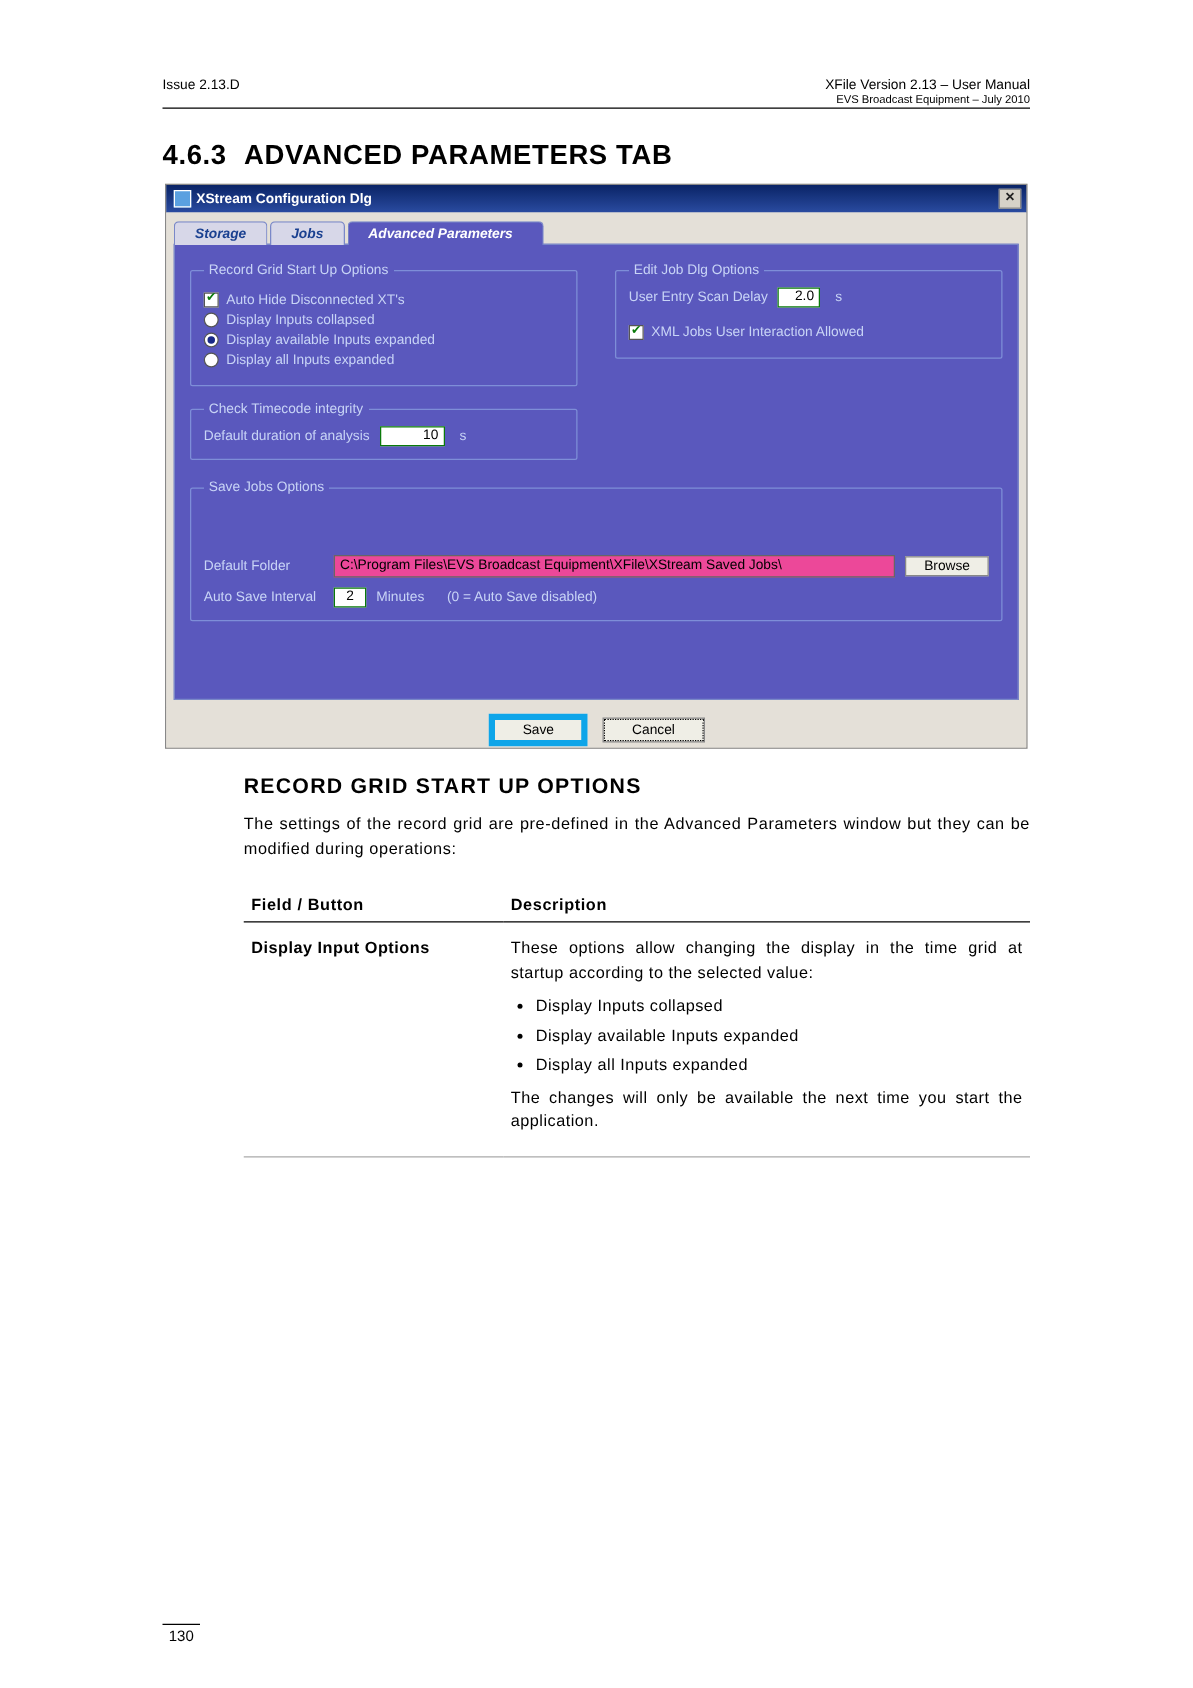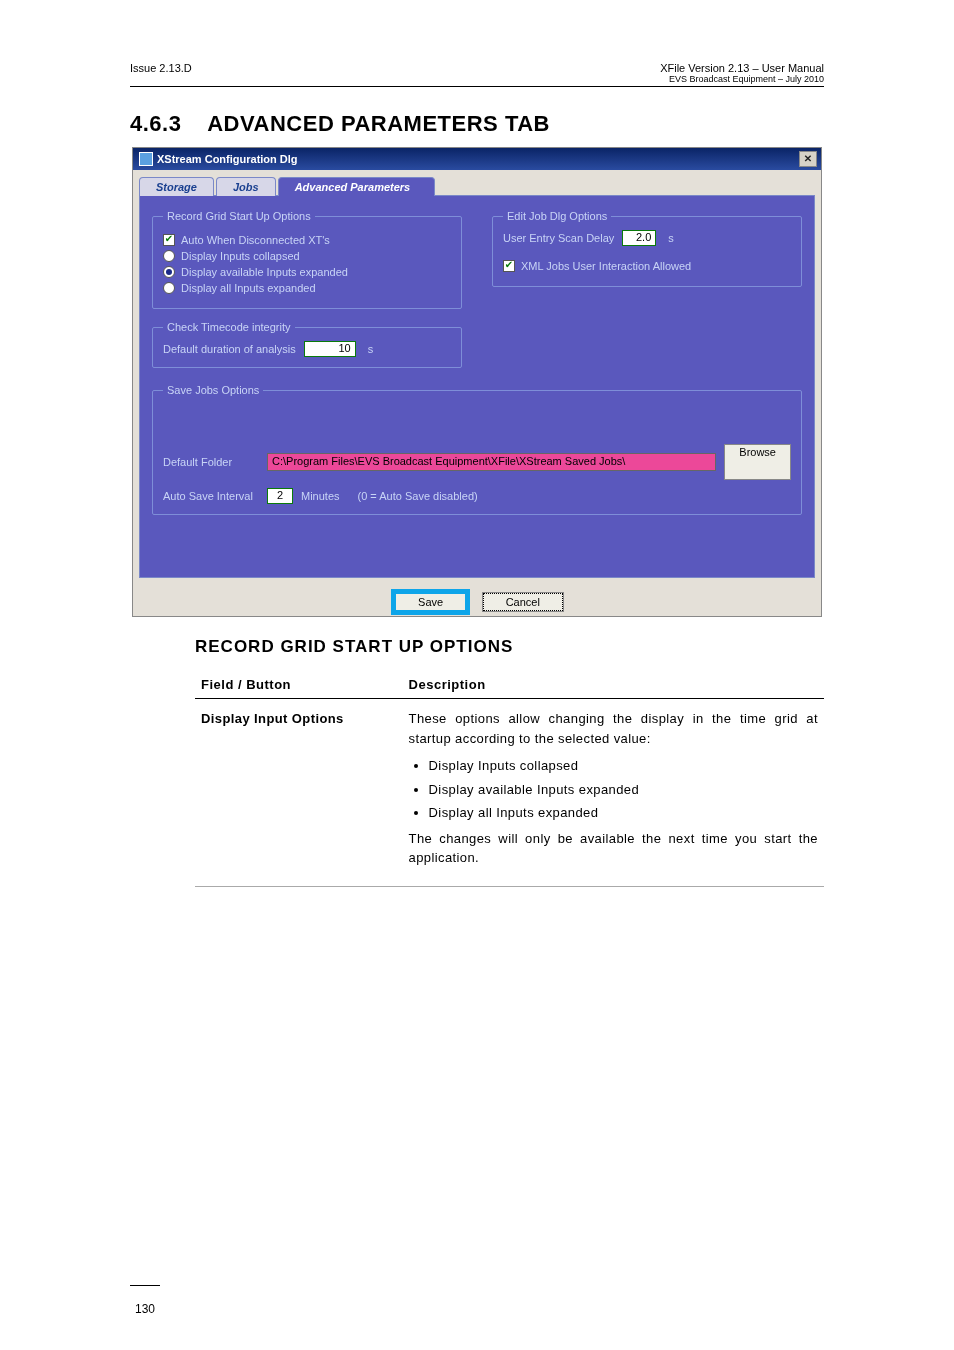--- a/index.html
+++ b/index.html
@@ -27,21 +27,21 @@
   .header-left { font-size: 11px; }
   .header-right { text-align: right; font-size: 11px; }
   .header-right-main { }
   .header-right-sub { font-size: 9px; }
   h1.section-title {
     font-size: 22px;
     font-weight: bold;
     letter-spacing: 0.5px;
     margin: 10px 0 10px 0;
   }
-  h1.section-title .num { margin-right: 20px; }
+  h1.section-title .num { margin-right: 8px; }
 
   
   .dlg {
     width: 690px;
     margin: 0 auto;
     border: 1px solid #888;
     background: #e4e0d8;
     padding: 0;
   }
   .dlg-titlebar {
@@ -136,21 +136,21 @@
   }
   .unit { margin-left:4px; }
   .inline-row { display:flex; align-items:center; gap:8px; flex-wrap:wrap; }
   .long-input {
     background:#ec4899; color:#000; border:1px solid #666;
     height:18px; font-size:11px; padding:1px 4px;
     flex:1; min-width:380px;
   }
   .browse-btn {
     background:#efeee6; color:#000; border:1px solid #888;
-    font-size:11px; padding:1px 14px; height:36px;
+    font-size:11px; padding:1px 14px; height:16px;
   }
   .footer-buttons {
     text-align:center;
     padding: 8px 0 6px 0;
     background:#e4e0d8;
   }
   .std-btn {
     border:5px solid #0ea5e9;
     background:#efeee6;
     font-size:11px;
@@ -207,21 +207,21 @@
   }
   ul.bullets li { margin: 4px 0; }
   .desc-para { margin: 0 0 8px 0; text-align:justify; }
 
   .page-number {
     position: absolute;
     left: 130px;
     bottom: 34px;
     font-size: 12px;
     border-top:1px solid #000;
-    padding-top:16px;
+    padding-top:2px;
     width:30px;
     text-align:center;
   }
   .page-wrap { position:relative; min-height:1350px; }
 </style>
 </head>
 <body>
 
 <div class="page-wrap">
 <div class="page">
@@ -253,21 +253,21 @@
         <div class="tab">Jobs</div>
         <div class="tab active">Advanced Parameters</div>
       </div>
       <div class="tab-panel">
         <div class="cols">
           <div style="flex:1;">
             <fieldset class="group">
               <legend>Record Grid Start Up Options</legend>
               <div class="check-line">
                 <span class="chk sel"></span>
-                <span>Auto When Disconnected XT's</span>
+                <span>Auto Hide Disconnected XT's</span>
               </div>
               <div class="radio-line">
                 <span class="rdo"></span>
                 <span>Display Inputs collapsed</span>
               </div>
               <div class="radio-line">
                 <span class="rdo sel"></span>
                 <span>Display available Inputs expanded</span>
               </div>
               <div class="radio-line">
@@ -319,20 +319,21 @@
       </div>
     </div>
     <div class="footer-buttons">
       <span class="std-btn">Save</span>
       <span class="std-btn focus">Cancel</span>
     </div>
   </div>
 
   <div class="content">
     <h2 class="subsection">RECORD GRID START UP OPTIONS</h2>
+    <p class="body-text">The settings of the record grid are pre-defined in the Advanced Parameters window but they can be modified during operations:</p>
 
     <table class="desc-table">
       <thead>
         <tr>
           <th>Field / Button</th>
           <th>Description</th>
         </tr>
       </thead>
       <tbody>
         <tr>

